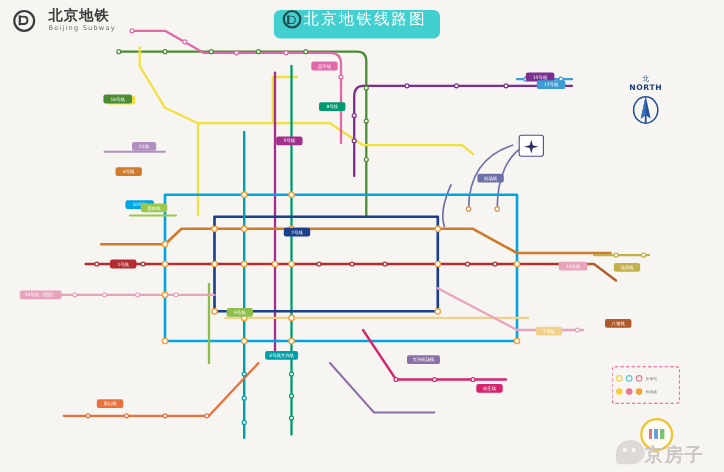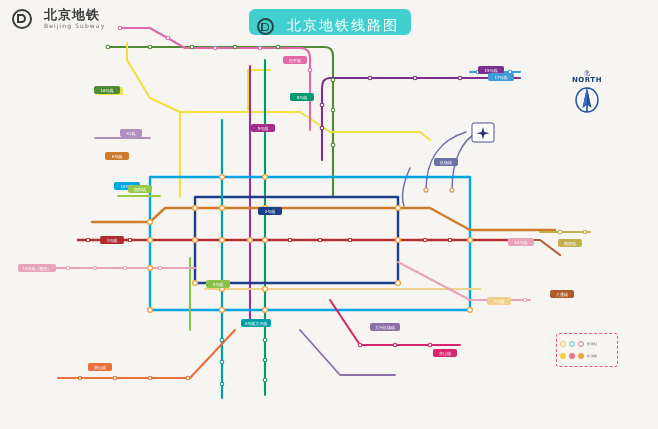--- a/index.html
+++ b/index.html
@@ -19,22 +19,22 @@
     position:relative;box-sizing:border-box;flex:none;}
   .brand-mark:after{content:"";position:absolute;left:4px;top:3.5px;width:8px;height:9px;
     border:2px solid #3c3c3c;border-left:none;border-radius:0 5px 5px 0;box-sizing:border-box;}
   .brand-mark:before{content:"";position:absolute;left:2.5px;top:3.5px;width:2px;height:9px;
     background:#3c3c3c;}
   .brand-text{line-height:1;}
   .brand-cn{font-size:13px;font-weight:bold;color:#3c3c3c;letter-spacing:1px;display:block;}
   .brand-en{font-size:6px;color:#6a6a6a;letter-spacing:1.1px;display:block;margin-top:2px;}
 
   
-  .title-pill{position:absolute;left:249px;top:9px;height:26px;display:flex;align-items:flex-end;
-    gap:13px;padding:0 12px 0 8px;background:#41cfd0;border-radius:6px;font-family:Liberation Serif, serif;}
+  .title-pill{position:absolute;left:249px;top:9px;height:26px;display:flex;align-items:flex-start;
+    gap:2px;padding:0 12px 0 8px;background:#41cfd0;border-radius:6px;font-family:Liberation Serif, serif;}
   .title-mark{width:17px;height:17px;border-radius:50%;border:2px solid #25484b;
     position:relative;box-sizing:border-box;flex:none;}
   .title-mark:after{content:"";position:absolute;left:3px;top:2.5px;width:7px;height:8px;
     border:1.8px solid #25484b;border-left:none;border-radius:0 4px 4px 0;box-sizing:border-box;}
   .title-mark:before{content:"";position:absolute;left:2px;top:2.5px;width:1.8px;height:8px;
     background:#25484b;}
   .title-text{font-size:14px;color:#ffffff;letter-spacing:2px;font-weight:500;}
 
   
   .compass{position:absolute;left:571px;top:26px;width:32px;text-align:center;margin-top:44px;}
@@ -303,14 +303,22 @@
       <span class="lg-label">换乘站</span>
     </div>
     <div class="legend-row">
       <span class="lg-dot" style="background:#f4d03f"></span>
       <span class="lg-dot" style="background:#e8798f"></span>
       <span class="lg-dot" style="background:#f0a23c"></span>
       <span class="lg-label">机场线</span>
     </div>
   </div>
 
+  <div class="wm">
+    <div class="wm-badge"></div>
+    <div class="wm-chat">
+        <i class="a"></i>
+        <i class="b"></i>
+      </div>
+    <div class="wm-text">京房子</div>
+  </div>
 
 </div>
 
 </body></html>

